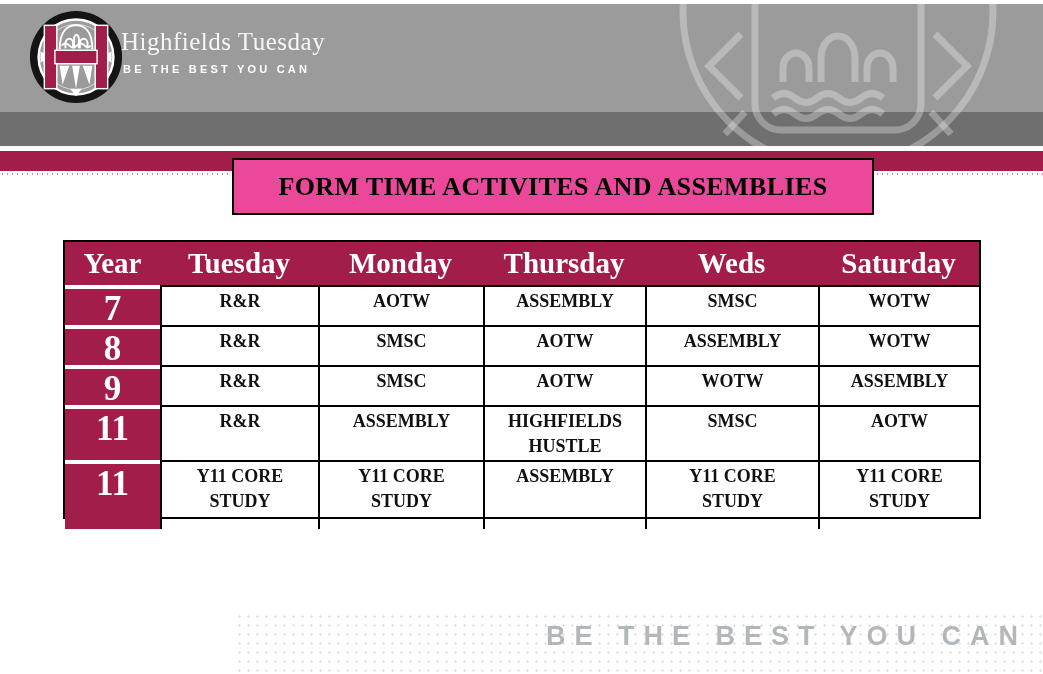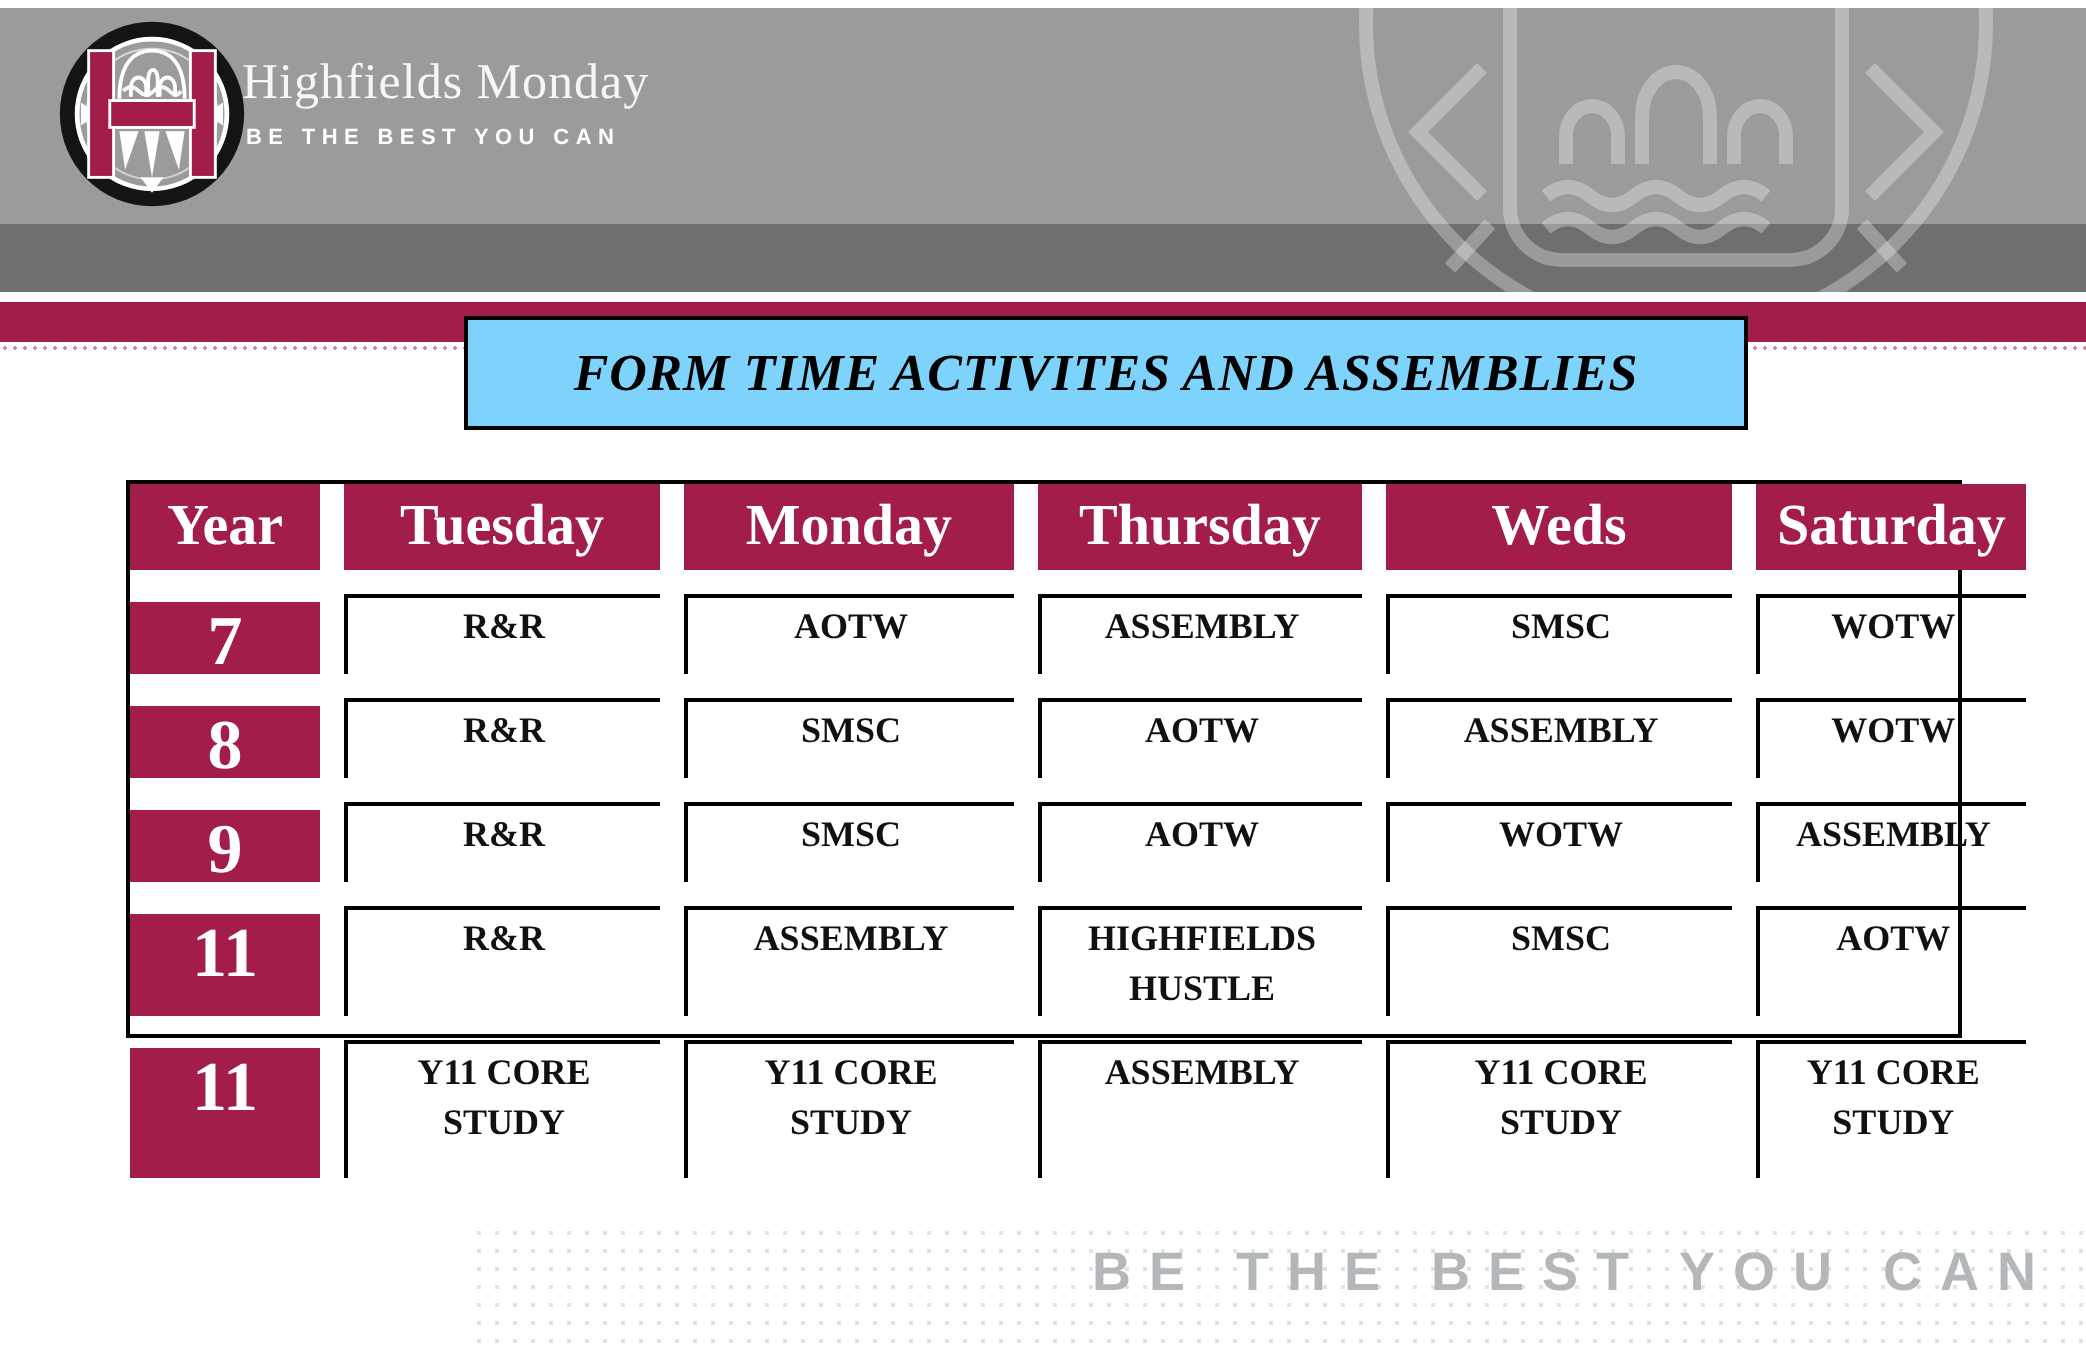--- a/index.html
+++ b/index.html
@@ -19,29 +19,29 @@
   .watermark-wrap{position:absolute;right:0;top:4px;width:410px;height:142px;overflow:hidden;pointer-events:none;}
   .watermark-wrap svg{display:block;}
 
   
   .logo{position:absolute;left:28px;top:9px;width:96px;height:96px;}
   .school-name{position:absolute;left:121px;top:28px;color:#f6f6f4;font-size:25px;letter-spacing:.5px;}
   .school-tagline{position:absolute;left:123px;top:63px;color:#fff;
       font-family:"Liberation Sans",sans-serif;font-size:11px;font-weight:bold;letter-spacing:3.2px;}
 
   
-  .title-box{position:absolute;left:232px;top:158px;width:638px;height:53px;background:#7dd3fc;
-      border:2px solid #000;display:flex;align-items:center;justify-content:center;z-index:3;font-style:italic;}
+  .title-box{position:absolute;left:232px;top:158px;width:638px;height:53px;background:#ec4899;
+      border:2px solid #000;display:flex;align-items:center;justify-content:center;z-index:3;}
   .title-box span{font-weight:bold;font-size:26px;letter-spacing:.4px;color:#000;}
 
   
   .schedule-table{position:absolute;left:63px;top:240px;width:918px;height:279px;
       display:grid;box-sizing:border-box;border:2px solid #000;background:#fff;
       grid-template-columns:95px 158px 165px 162px 173px 1fr;
-      grid-template-rows:43px 40px 40px 40px 55px 1fr;gap:12px;}
+      grid-template-rows:43px 40px 40px 40px 55px 1fr;}
   .th{color:#fff;font-weight:bold;font-size:29px;display:flex;align-items:center;justify-content:center;}
   .year-cell{color:#fff;font-weight:bold;font-size:35px;line-height:1;
       display:flex;align-items:flex-start;justify-content:center;
       border-top:4px solid #fff;padding-top:2px;box-sizing:border-box;}
   .data-cell{border-left:2px solid #000;border-top:2px solid #000;box-sizing:border-box;
       text-align:center;font-weight:bold;font-size:18px;line-height:1.4;
       padding:2px 18px 15px;color:#111;}
 
   
   .footer-dots{position:absolute;left:235px;top:612px;width:808px;height:62px;
@@ -98,21 +98,21 @@
         <path d="M4,-9 v-5 a4,5 0 0 1 8,0 v5"></path>
         <path d="M-15,-12 q4,-4 8,0 t8,0 t8,0 t6,0" opacity="0.9"></path>
       </g>
 
       <polygon points="-17,9 -7,9 -14,29" fill="#fff"></polygon>
       <polygon points="-4,9 4,9 0,33" fill="#fff"></polygon>
       <polygon points="7,9 17,9 14,29" fill="#fff"></polygon>
       <polygon points="0,41 -6,33 6,33" fill="#fff"></polygon>
     </svg>
   </div>
-  <div class="school-name">Highfields Monday</div>
+  <div class="school-name">Highfields Tuesday</div>
   <div class="school-tagline">BE THE BEST YOU CAN</div>
 
   <div class="title-box">
     <span>FORM TIME ACTIVITES AND ASSEMBLIES</span>
   </div>
 
   <div class="schedule-table">
 
     <div class="th" style="background:#A31D4B">Year</div>
     <div class="th" style="background:#A31D4B">Tuesday</div>

